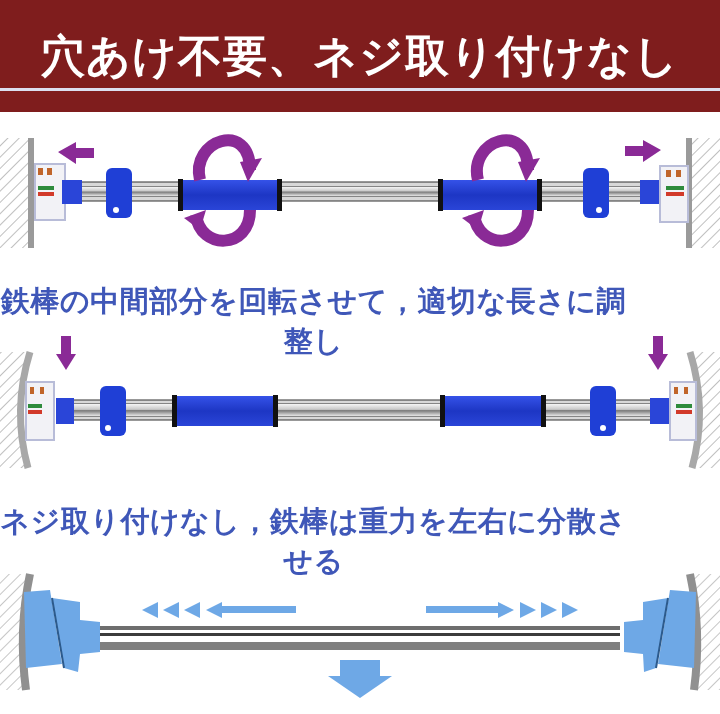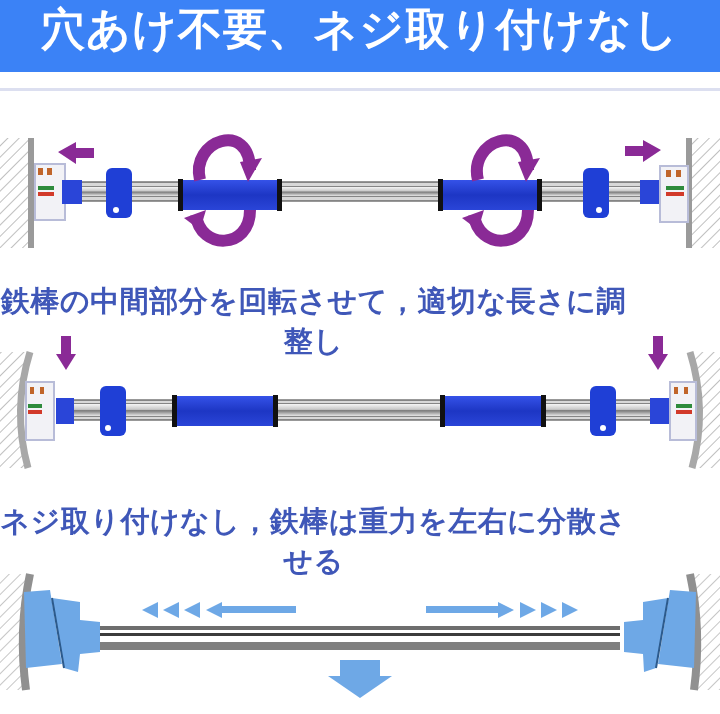--- a/index.html
+++ b/index.html
@@ -1,22 +1,22 @@
 <!DOCTYPE html>
 <html><head>
 <meta charset="utf-8">
 <style>
   * { margin: 0; padding: 0; box-sizing: border-box; }
   html, body { width: 720px; height: 714px; background: #ffffff; overflow: hidden; }
   body { font-family: "DejaVu Sans", sans-serif; position: relative; }
 
   .banner {
-    position: absolute; left: 0; top: 0; width: 720px; height: 72px;
-    background: #3b82f6;
-    display: flex; align-items: flex-start; justify-content: center;
+    position: absolute; left: 0; top: 0; width: 720px; height: 112px;
+    background: #7f1d1d;
+    display: flex; align-items: center; justify-content: center;
   }
   .banner-title {
     color: #ffffff; font-size: 44px; font-weight: bold; letter-spacing: 1px;
   }
   .banner-line {
     position: absolute; left: 0; top: 88px; width: 720px; height: 3px; background: #dcdff0;
   }
 
   .caption {
     position: absolute; left: 0; width: 627px; text-align: center;

